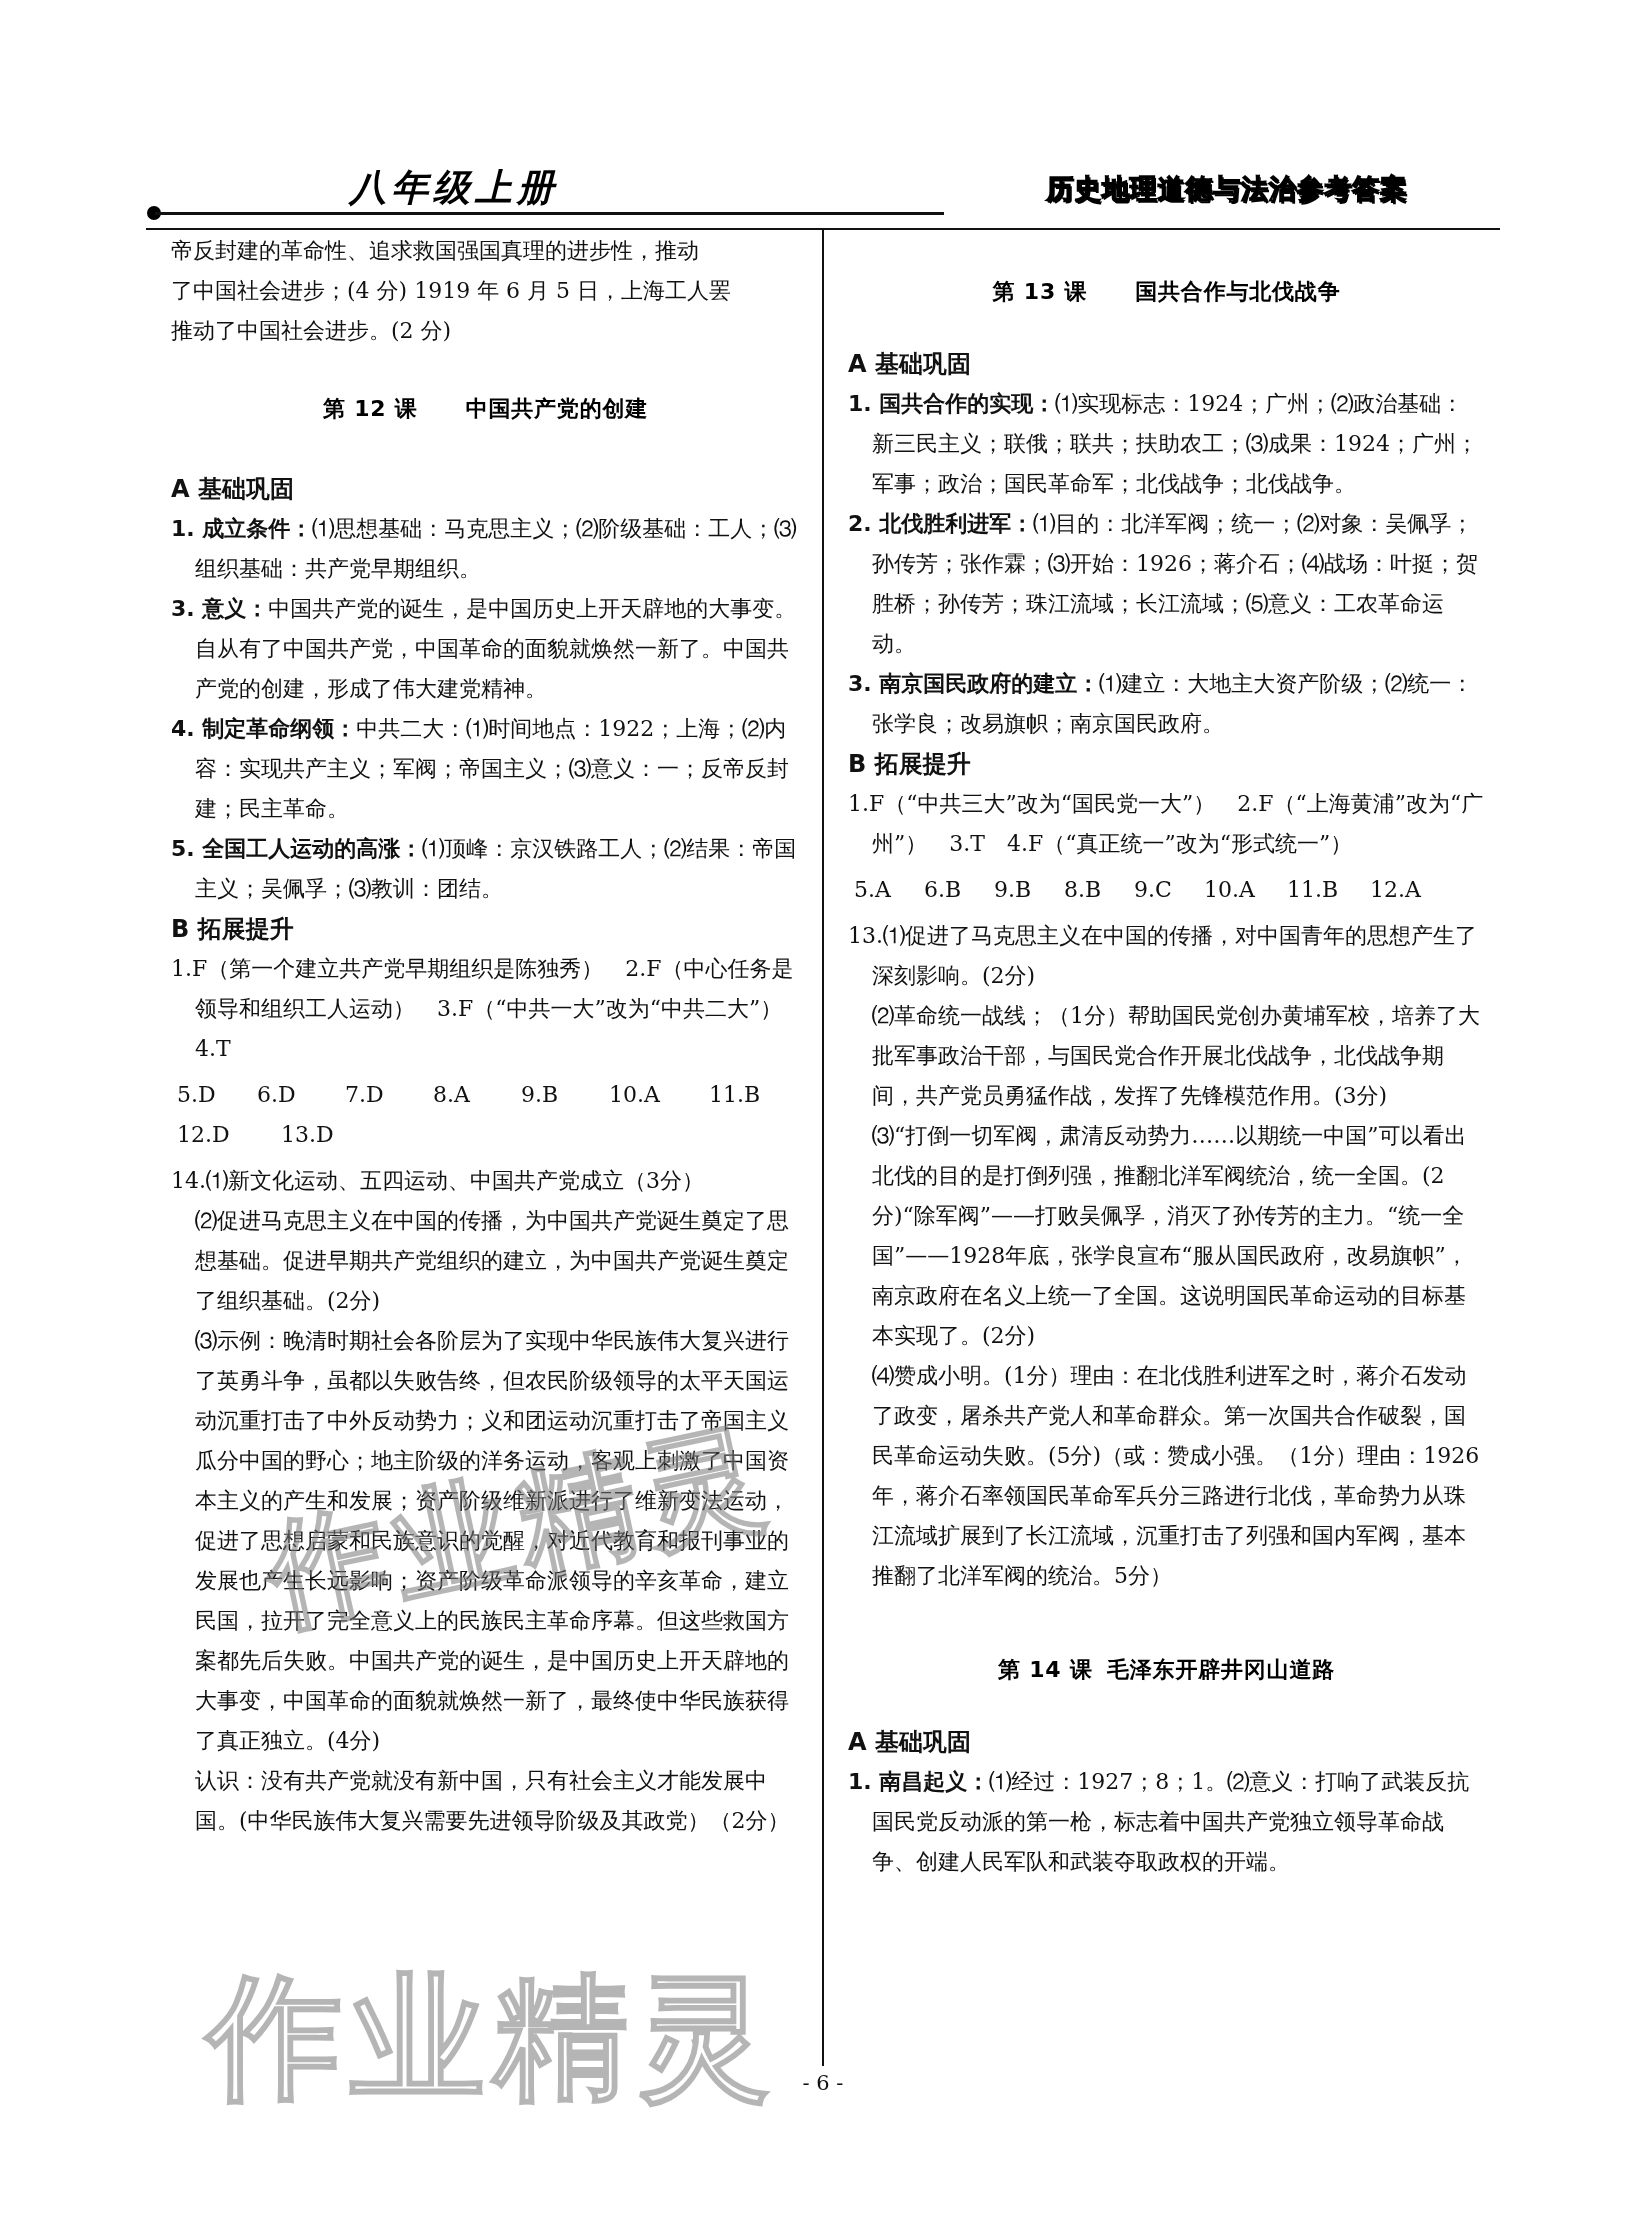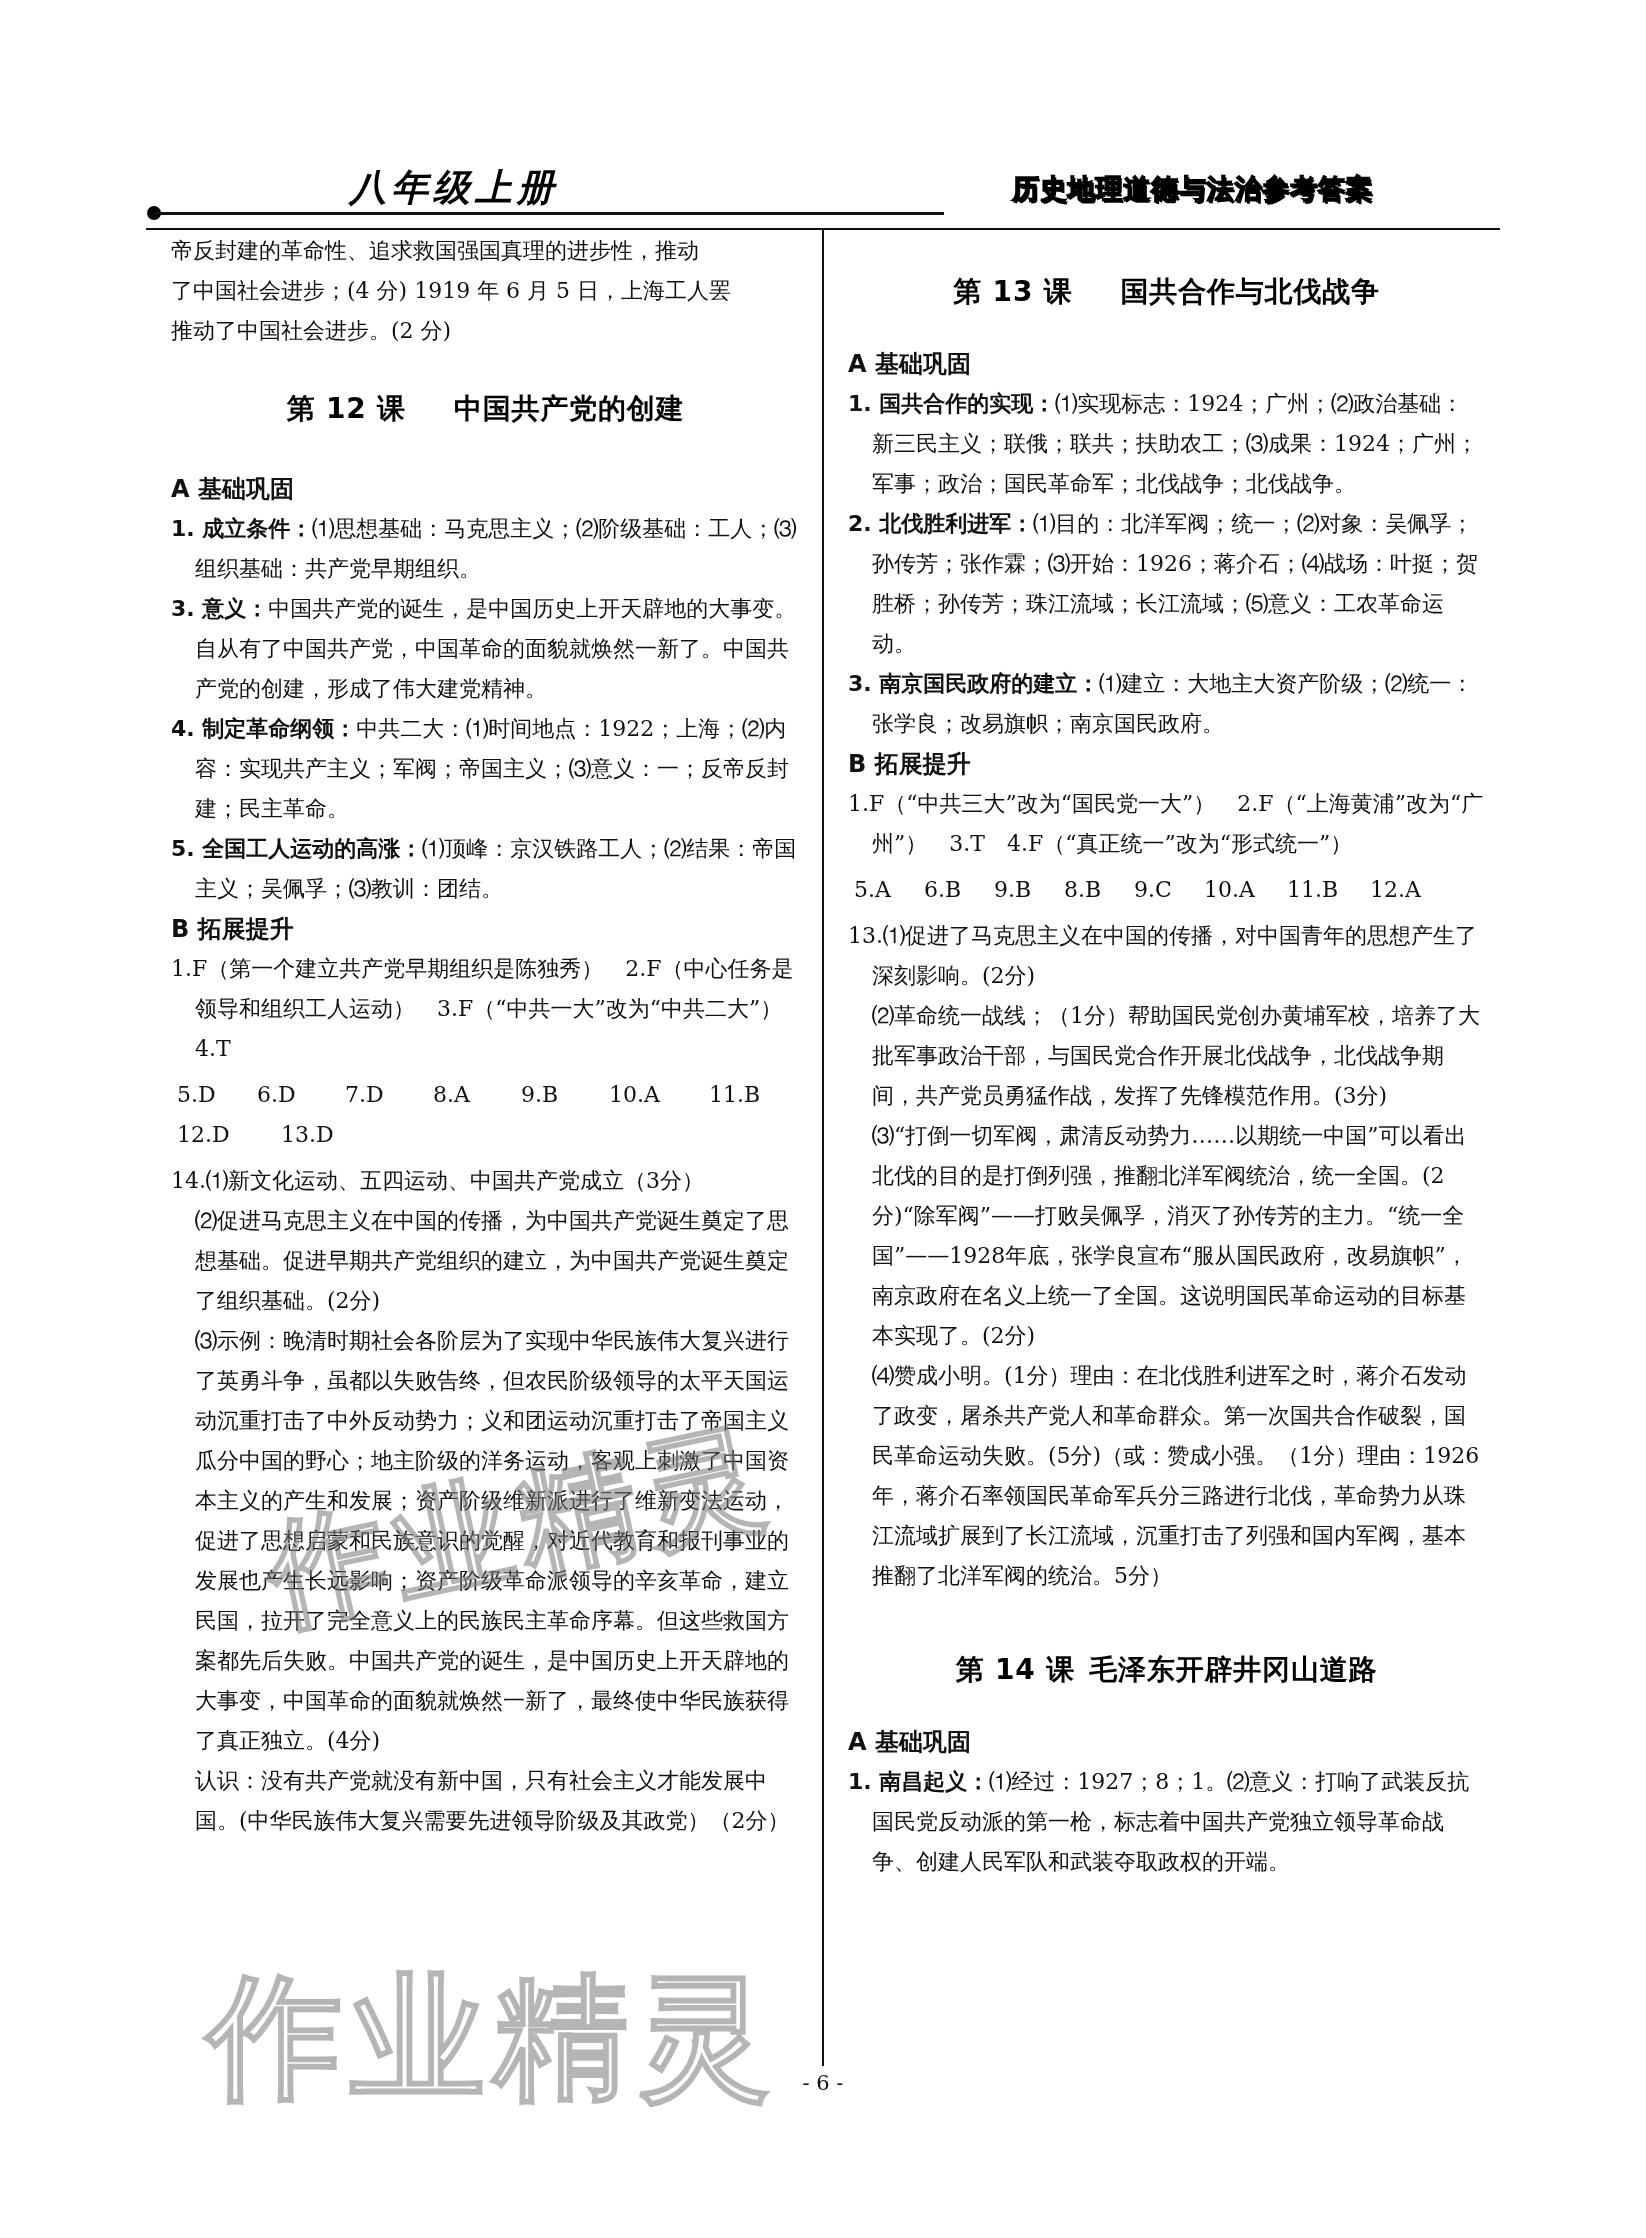--- a/index.html
+++ b/index.html
@@ -7,21 +7,21 @@
     width: 1647px; height: 2239px; position: relative; overflow: hidden;
     font-family: "DejaVu Serif", "Liberation Serif", serif;
     color: #111;
   }
   .hdr-left {
     position: absolute; left: 231px; top: 163px; width: 446px; text-align: center;
     font-family: "DejaVu Serif", serif; font-size: 37px; font-weight: bold;
     letter-spacing: 4.8px; color: #000; font-style: italic;
   }
   .hdr-right {
-    position: absolute; left: 1012px; top: 171px; width: 430px; text-align: left;
+    position: absolute; left: 1012px; top: 171px; width: 430px; text-align: center;
     font-family: "DejaVu Sans", sans-serif; font-size: 27px; font-weight: bold;
     color: #fff; letter-spacing: 0.8px;
     -webkit-text-stroke: 1.3px #000;
     text-shadow: 1.6px 1.6px 0 #000;
   }
   .hdr-dot {
     position: absolute; left: 147px; top: 206px; width: 14.3px; height: 14.3px;
     border-radius: 50%; background: #000;
   }
   .hdr-line-short {
@@ -36,21 +36,21 @@
   .col {
     position: absolute; top: 231px; width: 629px;
     font-size: 22px; line-height: 40px;
   }
   .col.left { left: 171px; }
   .col.right { left: 848px; width: 637px; }
   .p { margin: 0; text-indent: 0; }
   .indent { padding-left: 24px; }
   .hang { padding-left: 24px; text-indent: -24px; }
   .lesson-title {
-    font-family: "DejaVu Sans", sans-serif; font-weight: bold; font-size: 28px;
+    font-family: "DejaVu Sans", sans-serif; font-weight: bold; font-size: 22px;
     text-align: center; margin: 0; letter-spacing: 0.8px; color: #000;
   }
   .lesson-title .gap { display: inline-block; width: 48px; }
   .sec { font-family: "DejaVu Sans", sans-serif; font-weight: bold; font-size: 24px; margin: 0; }
   .item-head { font-family: "DejaVu Sans", sans-serif; font-weight: bold; }
   .mc { display: flex; flex-wrap: wrap; margin: 6px; }
   .mc span { display: inline-block; }
   .page-num {
     position: absolute; left: 783px; top: 2071px; width: 80px; text-align: center;
     font-family: "DejaVu Serif", serif; font-size: 21px;

